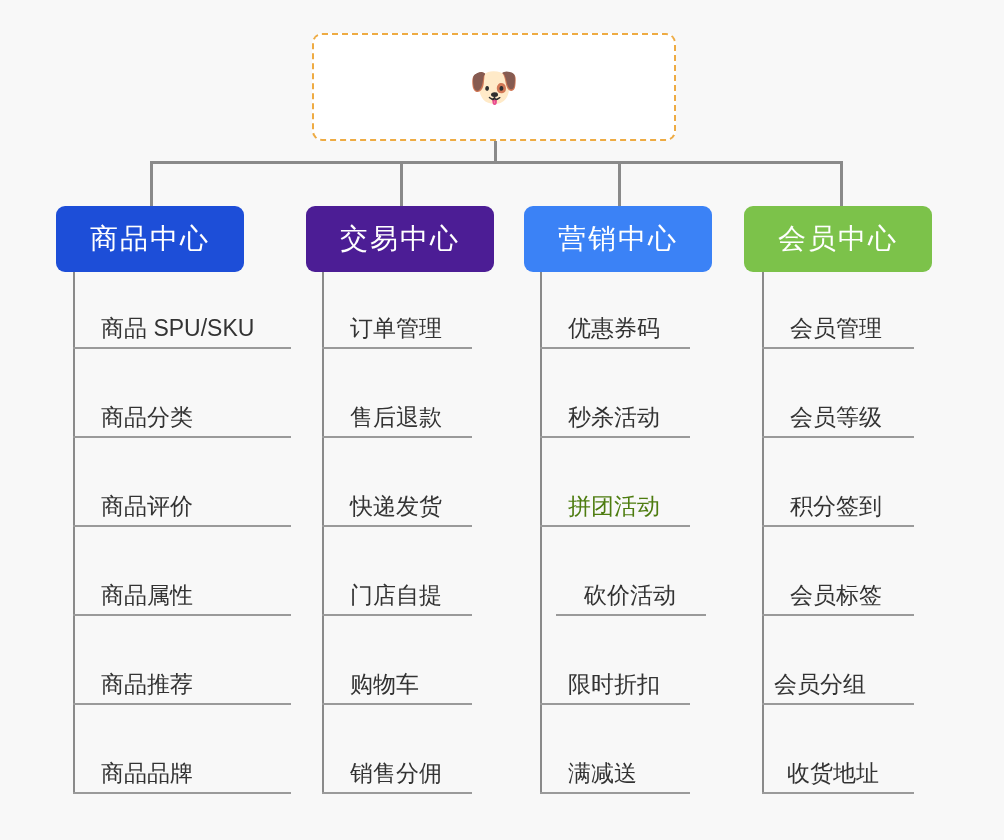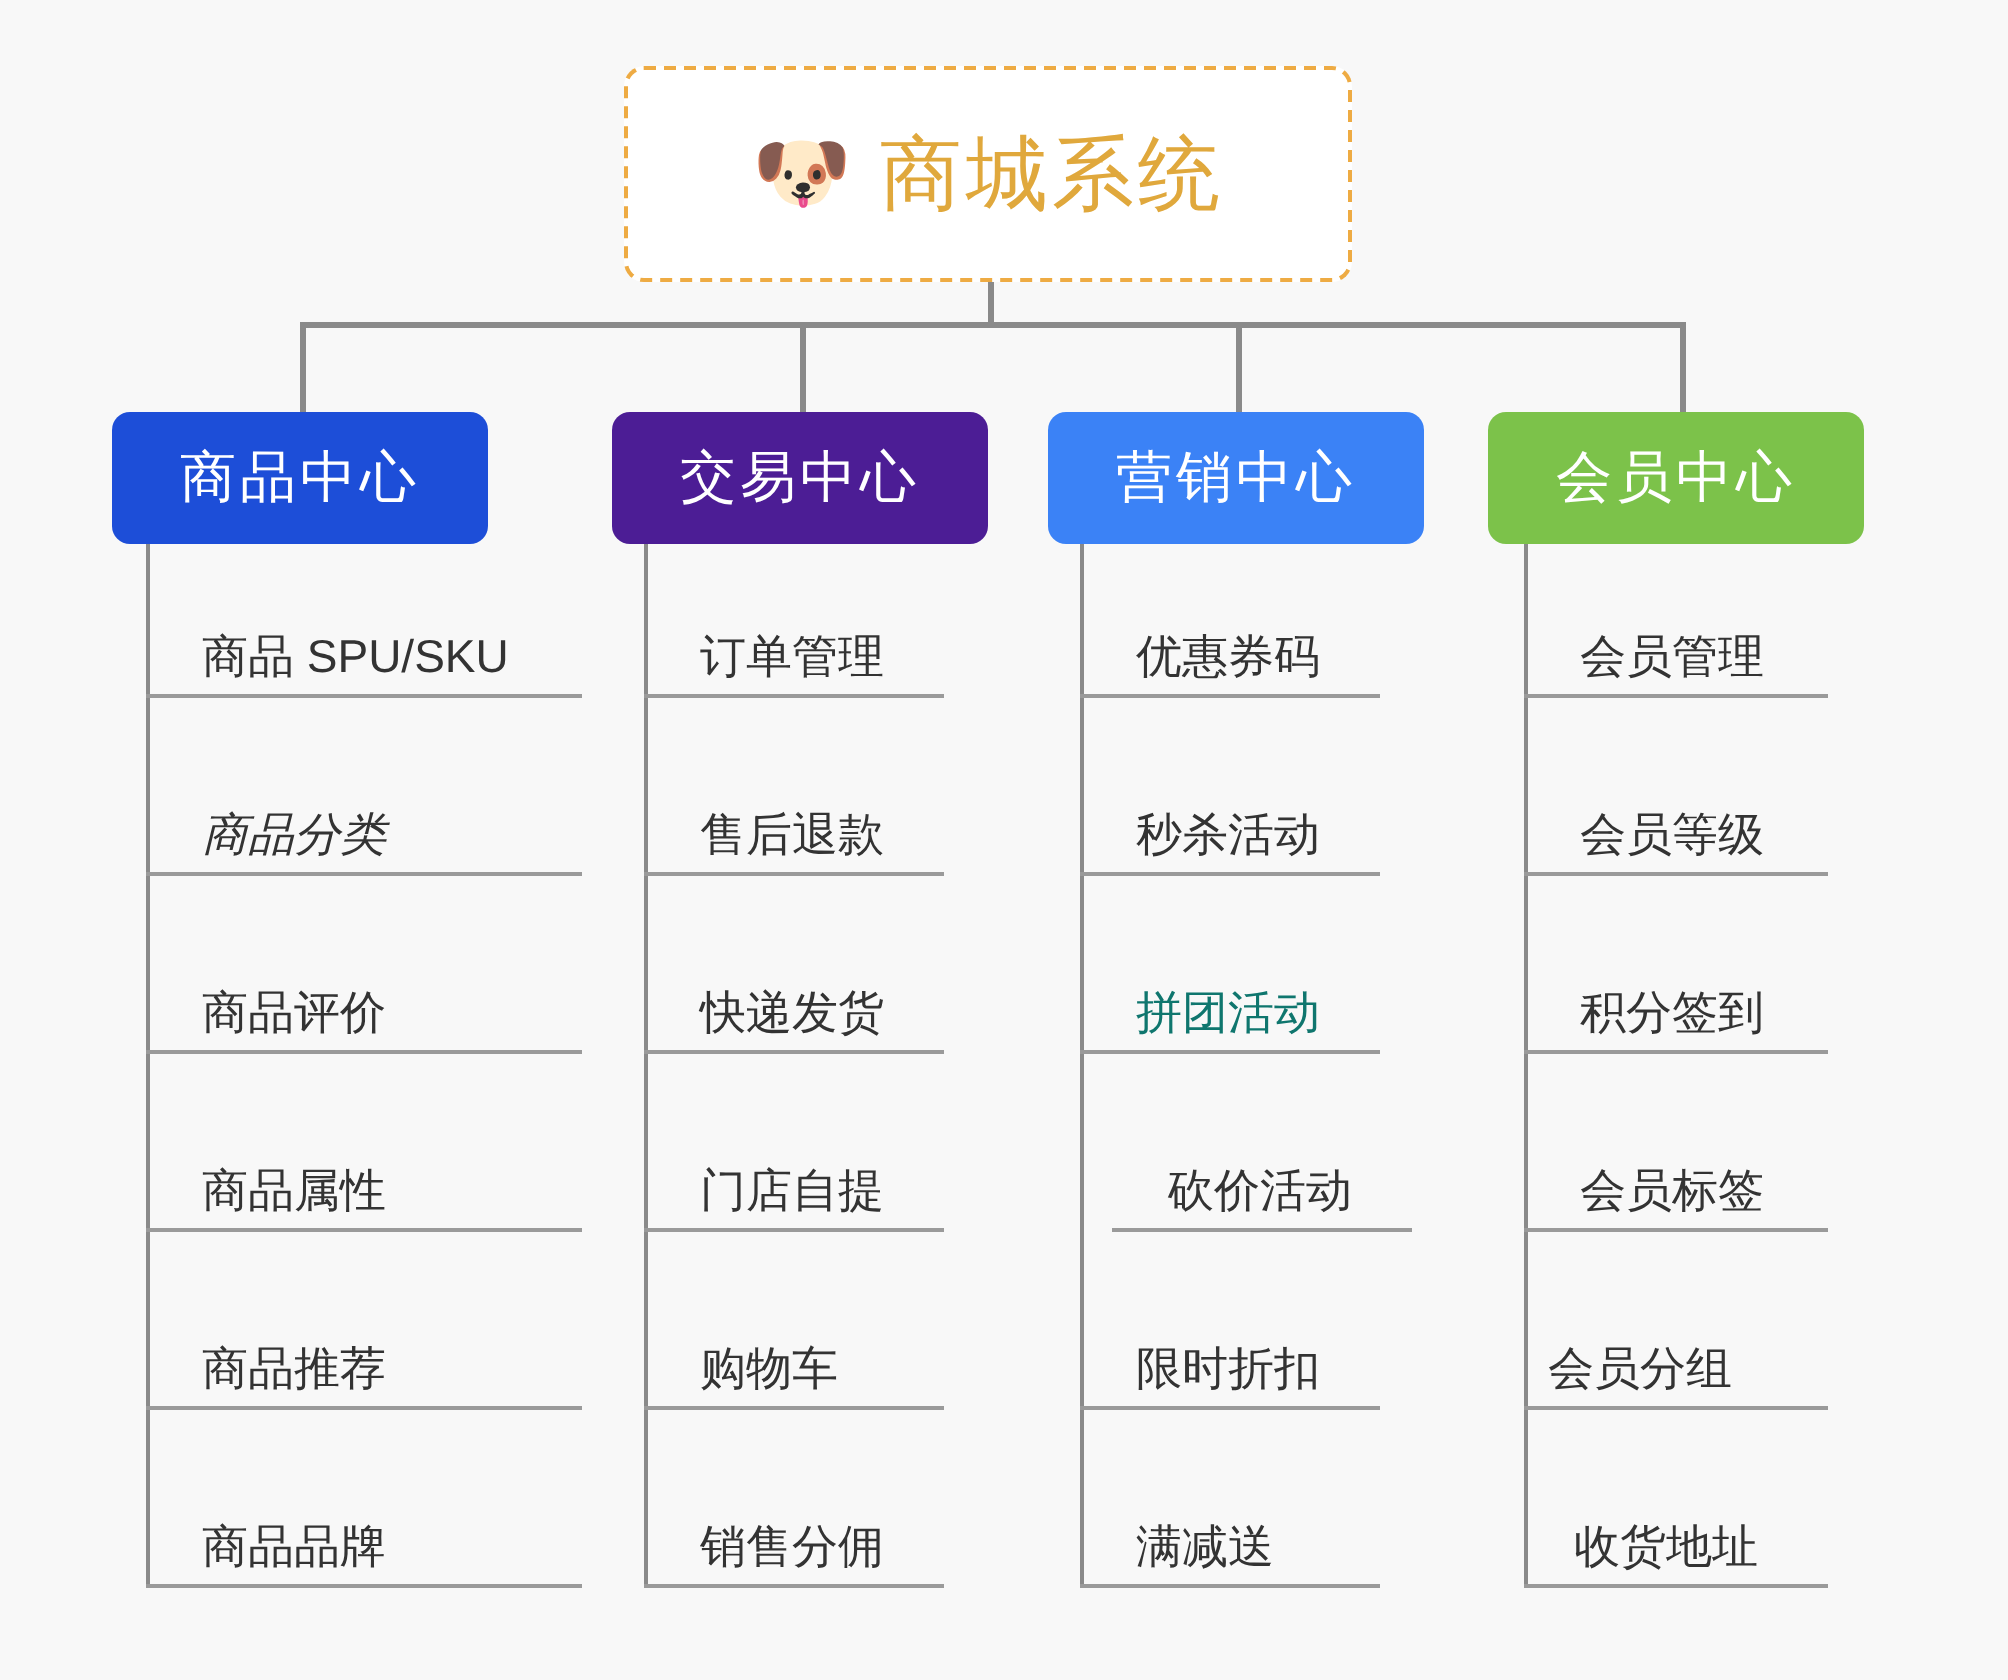--- a/index.html
+++ b/index.html
@@ -88,62 +88,61 @@
     background: #8a8a8a;
   }
 </style>
 </head>
 <body>
 
 <div id="diagram">
 
   <div class="root-node">
     <span class="root-emoji">🐶</span>
-    <span class="root-title">商城系统</span>
   </div>
 
   <div class="conn conn-v" style="left:494px; top:141px; width:3px; height:22px;"></div>
 
   <div class="conn conn-h" style="left:150px; top:161px; width:692px; height:3px;"></div>
 
   <div id="drops">
       <div class="conn conn-v" style="left: 150px; top: 161px; height: 45px; background: rgb(138, 138, 138);"></div>
       <div class="conn conn-v" style="left: 400px; top: 161px; height: 45px; background: rgb(138, 138, 138);"></div>
       <div class="conn conn-v" style="left: 618px; top: 161px; height: 45px; background: rgb(138, 138, 138);"></div>
       <div class="conn conn-v" style="left: 840px; top: 161px; height: 45px; background: rgb(138, 138, 138);"></div>
     </div>
 
   <div id="branches">
       <div class="cat-box" style="left: 56px; top: 206px; width: 188px; height: 66px; background: #1d4ed8;">
         <span>商品中心</span>
       </div>
       <div class="spine" style="left: 73px; top: 272px; height: 522px; background: rgb(138, 138, 138);"></div>
       <div class="leaf" style="left: 73px; top: 305px; width: 218px; height: 44px; display: flex; align-items: flex-end; border-bottom-color: rgb(154, 154, 154); color: rgb(51, 51, 51);">商品 SPU/SKU</div>
-      <div class="leaf" style="left: 73px; top: 394px; width: 218px; height: 44px; display: flex; align-items: flex-end; border-bottom-color: rgb(154, 154, 154); color: rgb(51, 51, 51); font-style: italic;">商品分类</div>
+      <div class="leaf" style="left: 73px; top: 394px; width: 218px; height: 44px; display: flex; align-items: flex-end; border-bottom-color: rgb(154, 154, 154); color: rgb(51, 51, 51);">商品分类</div>
       <div class="leaf" style="left: 73px; top: 483px; width: 218px; height: 44px; display: flex; align-items: flex-end; border-bottom-color: rgb(154, 154, 154); color: rgb(51, 51, 51);">商品评价</div>
       <div class="leaf" style="left: 73px; top: 572px; width: 218px; height: 44px; display: flex; align-items: flex-end; border-bottom-color: rgb(154, 154, 154); color: rgb(51, 51, 51);">商品属性</div>
       <div class="leaf" style="left: 73px; top: 661px; width: 218px; height: 44px; display: flex; align-items: flex-end; border-bottom-color: rgb(154, 154, 154); color: rgb(51, 51, 51);">商品推荐</div>
       <div class="leaf" style="left: 73px; top: 750px; width: 218px; height: 44px; display: flex; align-items: flex-end; border-bottom-color: rgb(154, 154, 154); color: rgb(51, 51, 51);">商品品牌</div>
       <div class="cat-box" style="left: 306px; top: 206px; width: 188px; height: 66px; background: #4c1d95;">
         <span>交易中心</span>
       </div>
       <div class="spine" style="left: 322px; top: 272px; height: 522px; background: rgb(138, 138, 138);"></div>
       <div class="leaf" style="left: 322px; top: 305px; width: 150px; height: 44px; display: flex; align-items: flex-end; border-bottom-color: rgb(154, 154, 154); color: rgb(51, 51, 51);">订单管理</div>
       <div class="leaf" style="left: 322px; top: 394px; width: 150px; height: 44px; display: flex; align-items: flex-end; border-bottom-color: rgb(154, 154, 154); color: rgb(51, 51, 51);">售后退款</div>
       <div class="leaf" style="left: 322px; top: 483px; width: 150px; height: 44px; display: flex; align-items: flex-end; border-bottom-color: rgb(154, 154, 154); color: rgb(51, 51, 51);">快递发货</div>
       <div class="leaf" style="left: 322px; top: 572px; width: 150px; height: 44px; display: flex; align-items: flex-end; border-bottom-color: rgb(154, 154, 154); color: rgb(51, 51, 51);">门店自提</div>
       <div class="leaf" style="left: 322px; top: 661px; width: 150px; height: 44px; display: flex; align-items: flex-end; border-bottom-color: rgb(154, 154, 154); color: rgb(51, 51, 51);">购物车</div>
       <div class="leaf" style="left: 322px; top: 750px; width: 150px; height: 44px; display: flex; align-items: flex-end; border-bottom-color: rgb(154, 154, 154); color: rgb(51, 51, 51);">销售分佣</div>
       <div class="cat-box" style="left: 524px; top: 206px; width: 188px; height: 66px; background: #3b82f6;">
         <span>营销中心</span>
       </div>
       <div class="spine" style="left: 540px; top: 272px; height: 522px; background: rgb(138, 138, 138);"></div>
       <div class="leaf" style="left: 540px; top: 305px; width: 150px; height: 44px; display: flex; align-items: flex-end; border-bottom-color: rgb(154, 154, 154); color: rgb(51, 51, 51);">优惠券码</div>
       <div class="leaf" style="left: 540px; top: 394px; width: 150px; height: 44px; display: flex; align-items: flex-end; border-bottom-color: rgb(154, 154, 154); color: rgb(51, 51, 51);">秒杀活动</div>
-      <div class="leaf" style="left: 540px; top: 483px; width: 150px; height: 44px; display: flex; align-items: flex-end; border-bottom-color: rgb(154, 154, 154); color: #0f766e;">拼团活动</div>
+      <div class="leaf" style="left: 540px; top: 483px; width: 150px; height: 44px; display: flex; align-items: flex-end; border-bottom-color: rgb(154, 154, 154); color: #4d7c0f;">拼团活动</div>
       <div class="leaf" style="left: 556px; top: 572px; width: 150px; height: 44px; display: flex; align-items: flex-end; border-bottom-color: rgb(154, 154, 154); color: rgb(51, 51, 51);">砍价活动</div>
       <div class="leaf" style="left: 540px; top: 661px; width: 150px; height: 44px; display: flex; align-items: flex-end; border-bottom-color: rgb(154, 154, 154); color: rgb(51, 51, 51);">限时折扣</div>
       <div class="leaf" style="left: 540px; top: 750px; width: 150px; height: 44px; display: flex; align-items: flex-end; border-bottom-color: rgb(154, 154, 154); color: rgb(51, 51, 51);">满减送</div>
       <div class="cat-box" style="left: 744px; top: 206px; width: 188px; height: 66px; background: rgb(124, 194, 74);">
         <span>会员中心</span>
       </div>
       <div class="spine" style="left: 762px; top: 272px; height: 522px; background: rgb(138, 138, 138);"></div>
       <div class="leaf" style="left: 762px; top: 305px; width: 152px; height: 44px; display: flex; align-items: flex-end; border-bottom-color: rgb(154, 154, 154); color: rgb(51, 51, 51);">会员管理</div>
       <div class="leaf" style="left: 762px; top: 394px; width: 152px; height: 44px; display: flex; align-items: flex-end; border-bottom-color: rgb(154, 154, 154); color: rgb(51, 51, 51);">会员等级</div>
       <div class="leaf" style="left: 762px; top: 483px; width: 152px; height: 44px; display: flex; align-items: flex-end; border-bottom-color: rgb(154, 154, 154); color: rgb(51, 51, 51);">积分签到</div>

